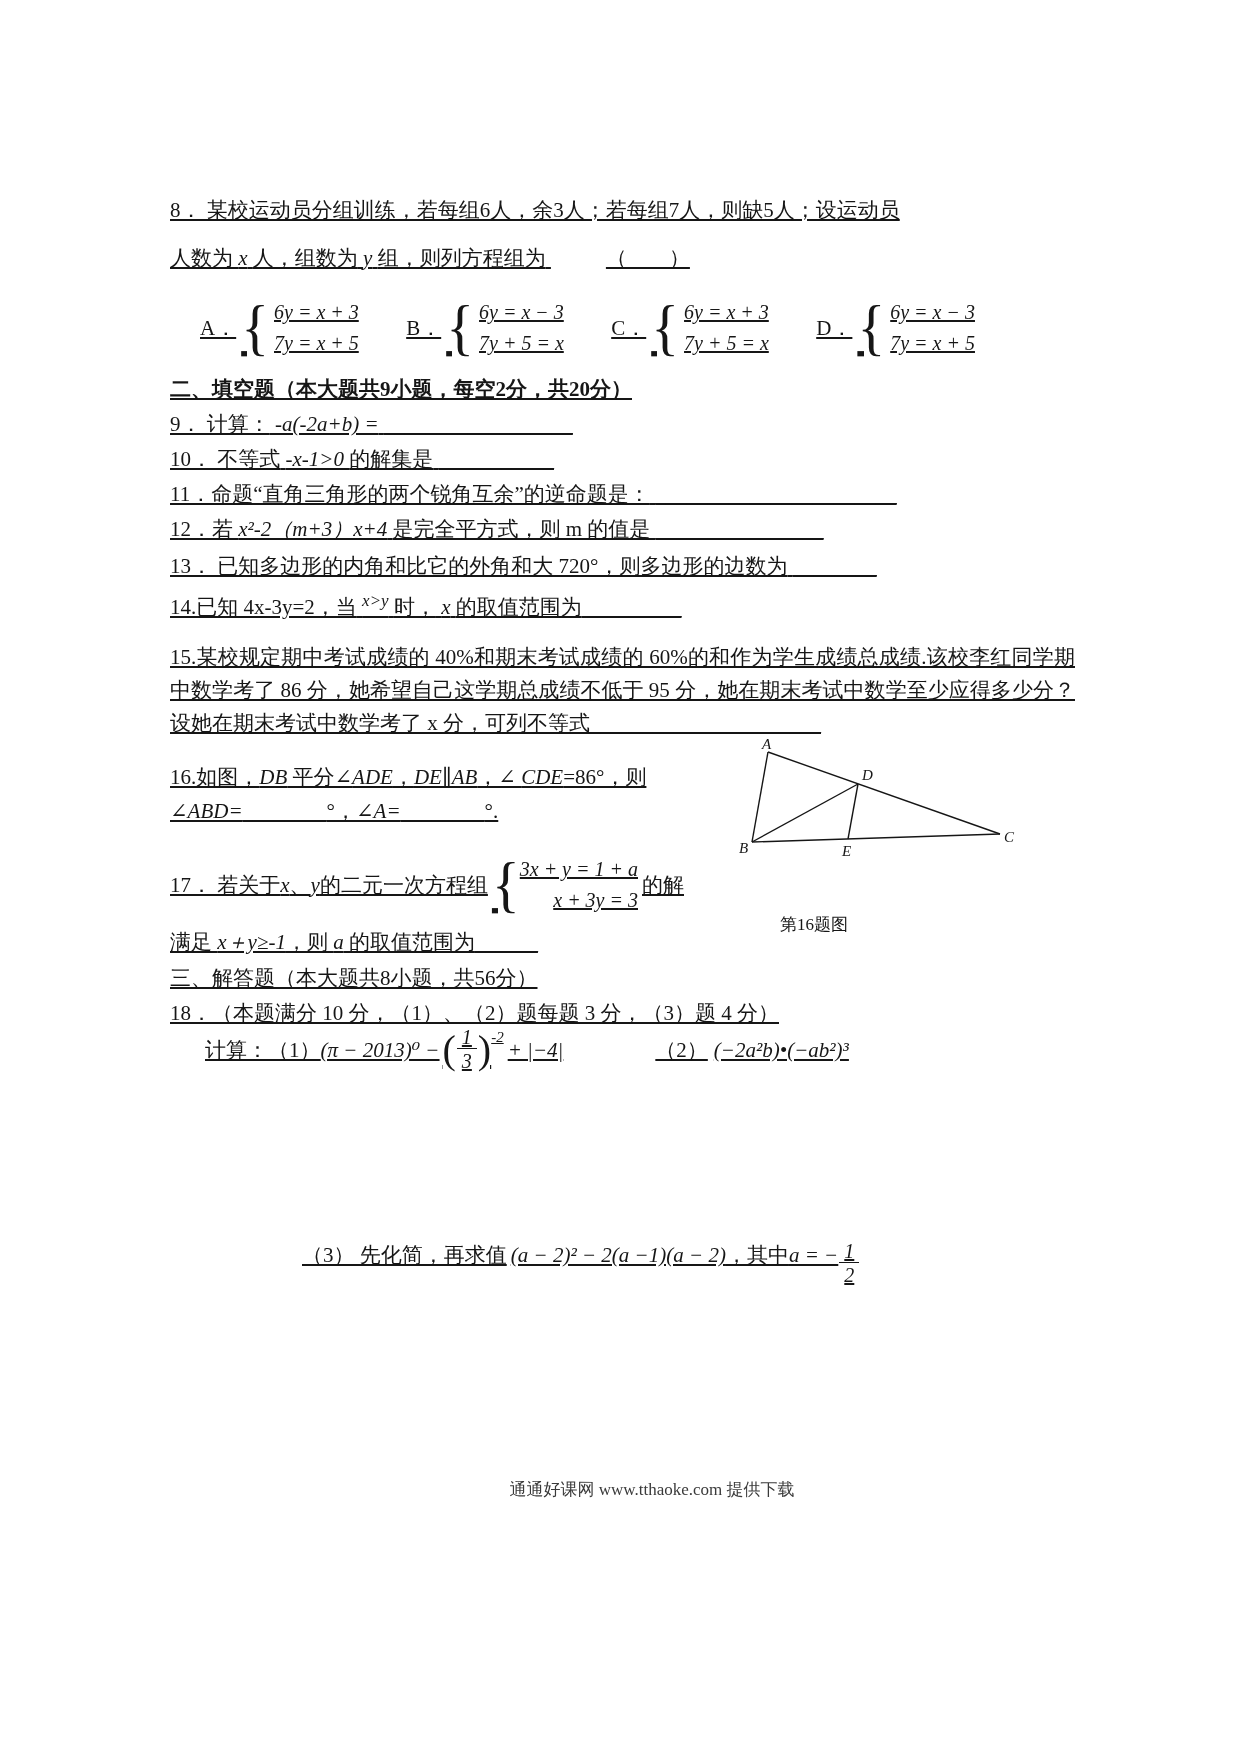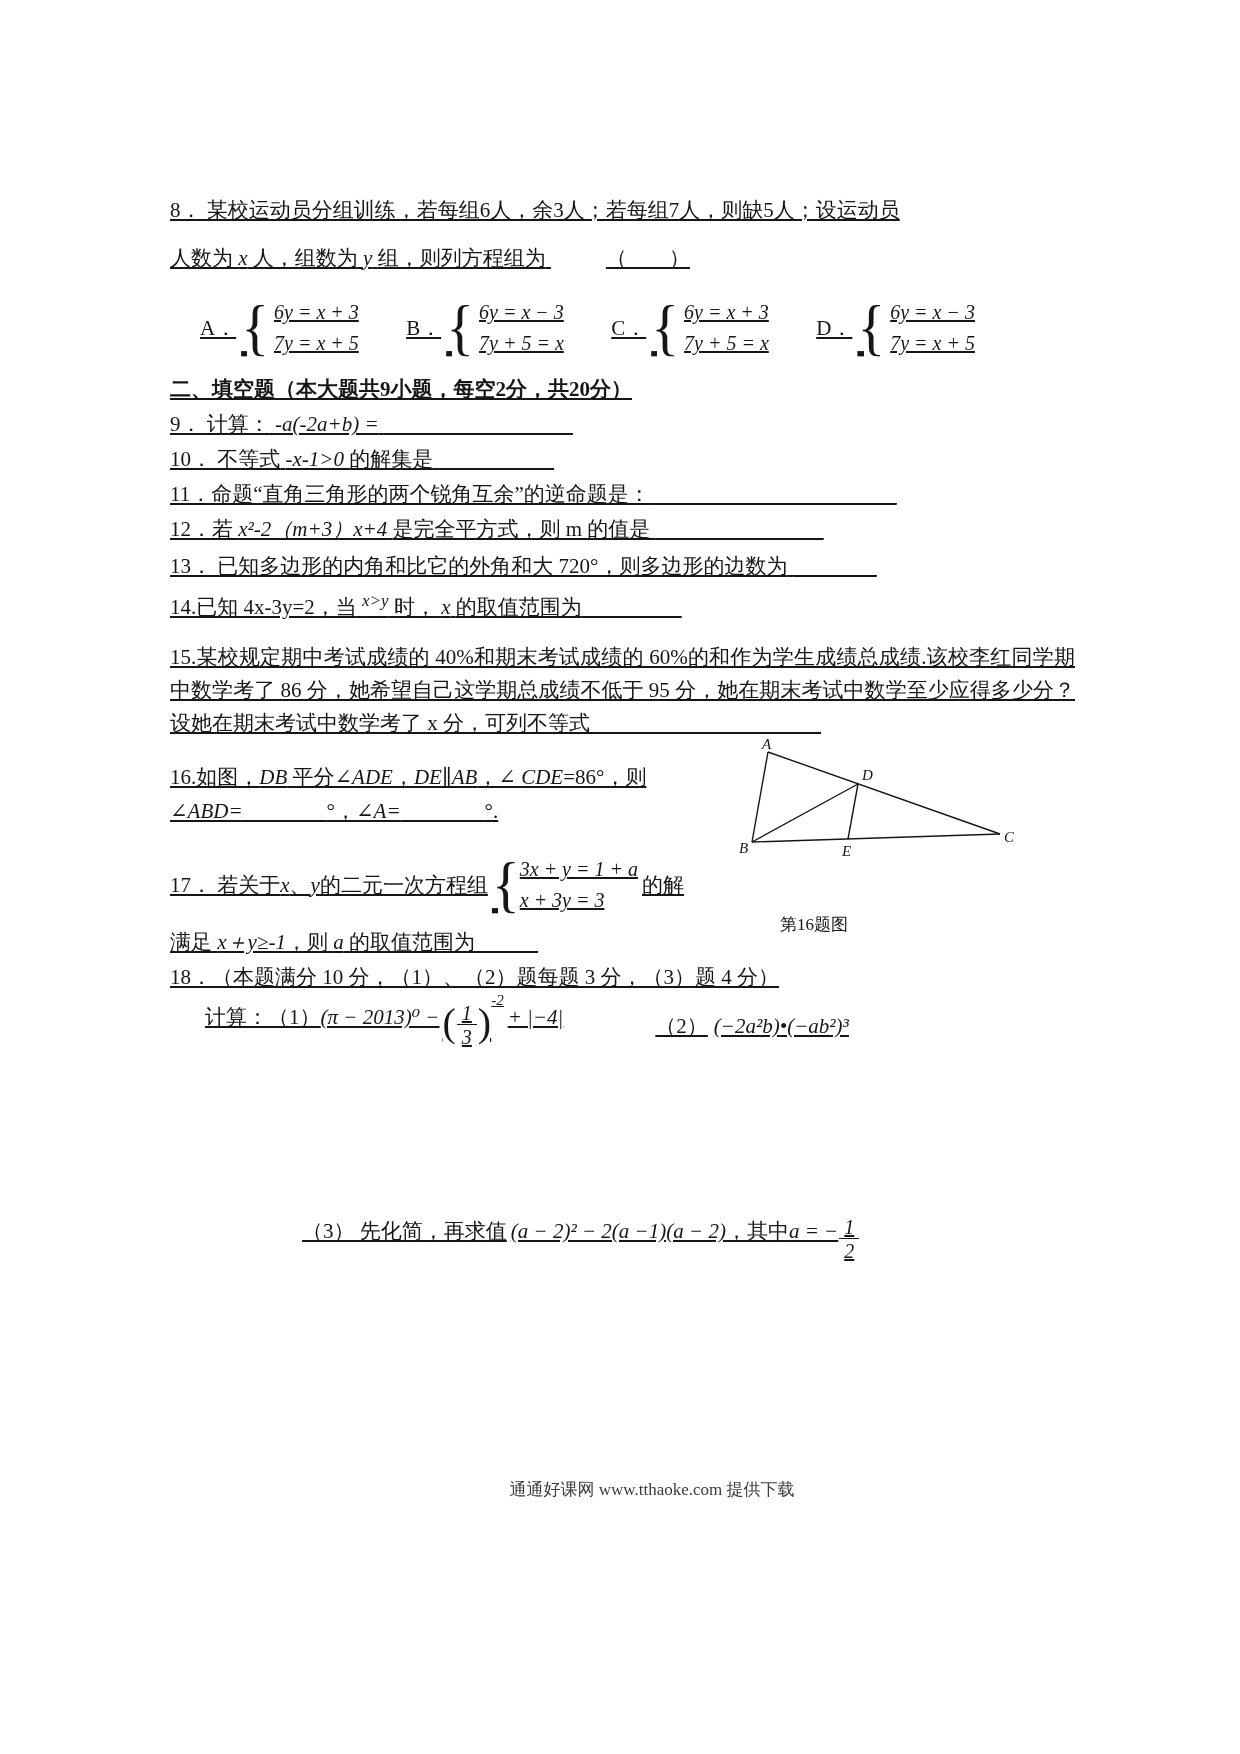--- a/index.html
+++ b/index.html
@@ -16,34 +16,34 @@
   .q{margin-top:7px;line-height:28px;}
   .bold{font-weight:bold;}
   
   .options-row{
     display:flex;justify-content:space-between;align-items:center;
     margin-top:22px;padding:0 100px 0 30px;
   }
   .opt{display:flex;align-items:center;gap:5px;}
   .opt-label{font-style:normal;}
   .brace{font-size:58px;line-height:0.9;font-weight:300;transform:scaleY(1.05);}
-  .eqs{display:flex;flex-direction:column;}
+  .eqs{display:flex;flex-direction:column;text-align:right;}
   .eq{font-style:italic;font-size:20px;line-height:31px;white-space:nowrap;}
   
   .para15{margin-top:18px;text-align:justify;line-height:33px;}
   
   .block1617{position:relative;margin-top:20px;}
   .q16-text{width:560px;line-height:34px;}
   .figure-wrap{position:absolute;right:52px;top:-22px;width:285px;}
   .fig-caption{font-size:17px;margin-top:17px;margin-left:42px;font-style:normal;}
   .q17-line1{display:flex;align-items:center;margin-top:26px;}
   .sys{display:inline-flex;align-items:center;margin:0 4px;}
   .q17-line2{margin-top:12px;line-height:28px;}
   
-  .calc-row{display:flex;margin-top:12px;padding-left:35px;}
+  .calc-row{display:flex;align-items:center;margin-top:0;padding-left:35px;}
   .bigparen{font-size:40px;line-height:1;font-weight:300;font-style:normal;}
   .frac{display:inline-flex;flex-direction:column;align-items:center;font-style:italic;margin:0 1px;}
   .frac .num{line-height:1.05;padding:0 5px;font-size:20px;}
   .frac .den{line-height:1.15;border-top:1.6px solid #161616;padding:1px 5px 0;font-size:20px;}
   .exp{font-size:15px;position:relative;top:-13px;font-style:italic;}
   .part2{margin-left:92px;display:inline-flex;align-items:center;}
   .part3-row{display:flex;align-items:flex-start;margin-top:168px;padding-left:132px;}
   .sup-ins{font-size:17px;position:relative;top:-8px;font-style:italic;}
   .footer{
     position:absolute;left:0;top:1478px;width:1240px;text-align:center;
@@ -190,20 +190,21 @@
         </span>
       </span>
       <span>的解</span>
     </div>
 
     <div class="q17-line2">
       <span>满足 </span><span class="math">x＋y≥-1</span><span>，则 </span><span class="math">a</span><span> 的取值范围为</span><span class="blankline">______</span>
     </div>
   </div>
 
+  <div class="q" style="margin-top:8px;">三、解答题（本大题共8小题，共56分）</div>
 
   <div class="q">18．（本题满分 10 分，（1）、（2）题每题 3 分，（3）题 4 分）</div>
 
   <div class="calc-row">
     <span>计算：（1）</span>
     <span class="math" style="margin-right:3px;">(π − 2013)⁰ −</span>
     <span class="bigparen">(</span>
     <span class="frac">
       <span class="num">1</span>
       <span class="den">3</span>

